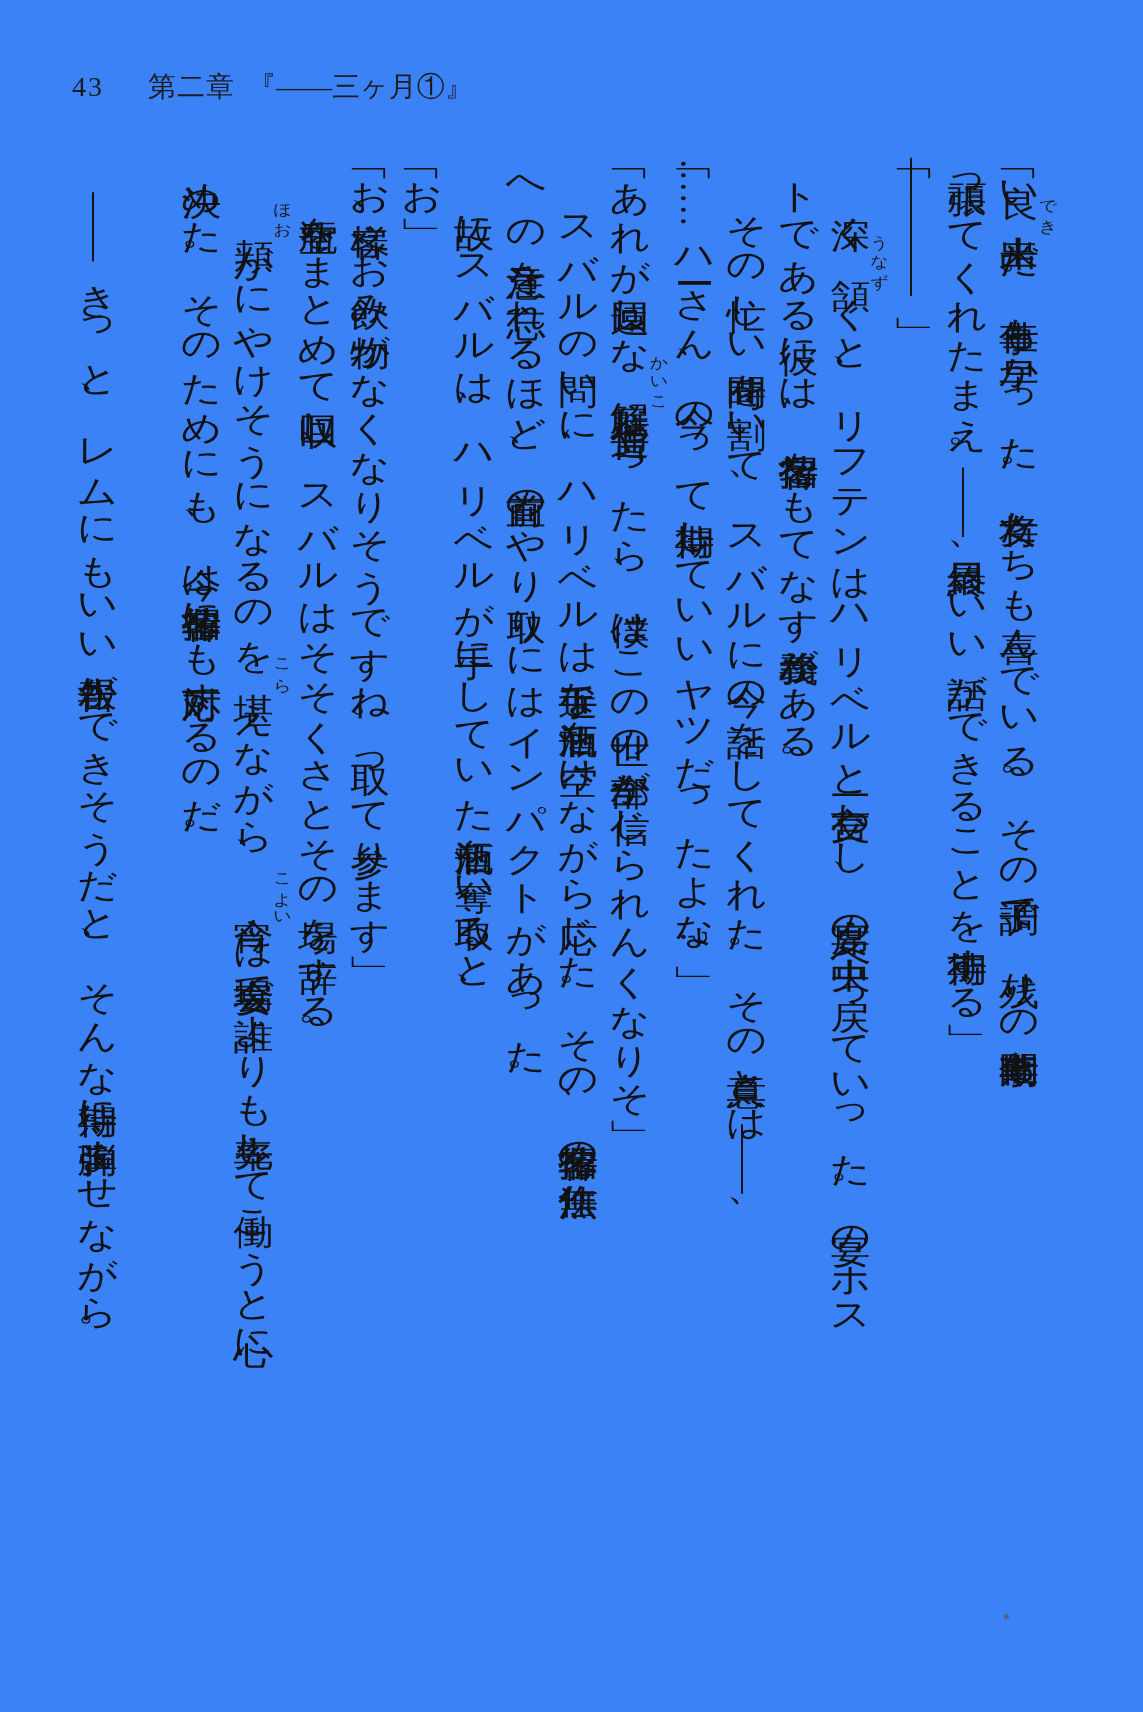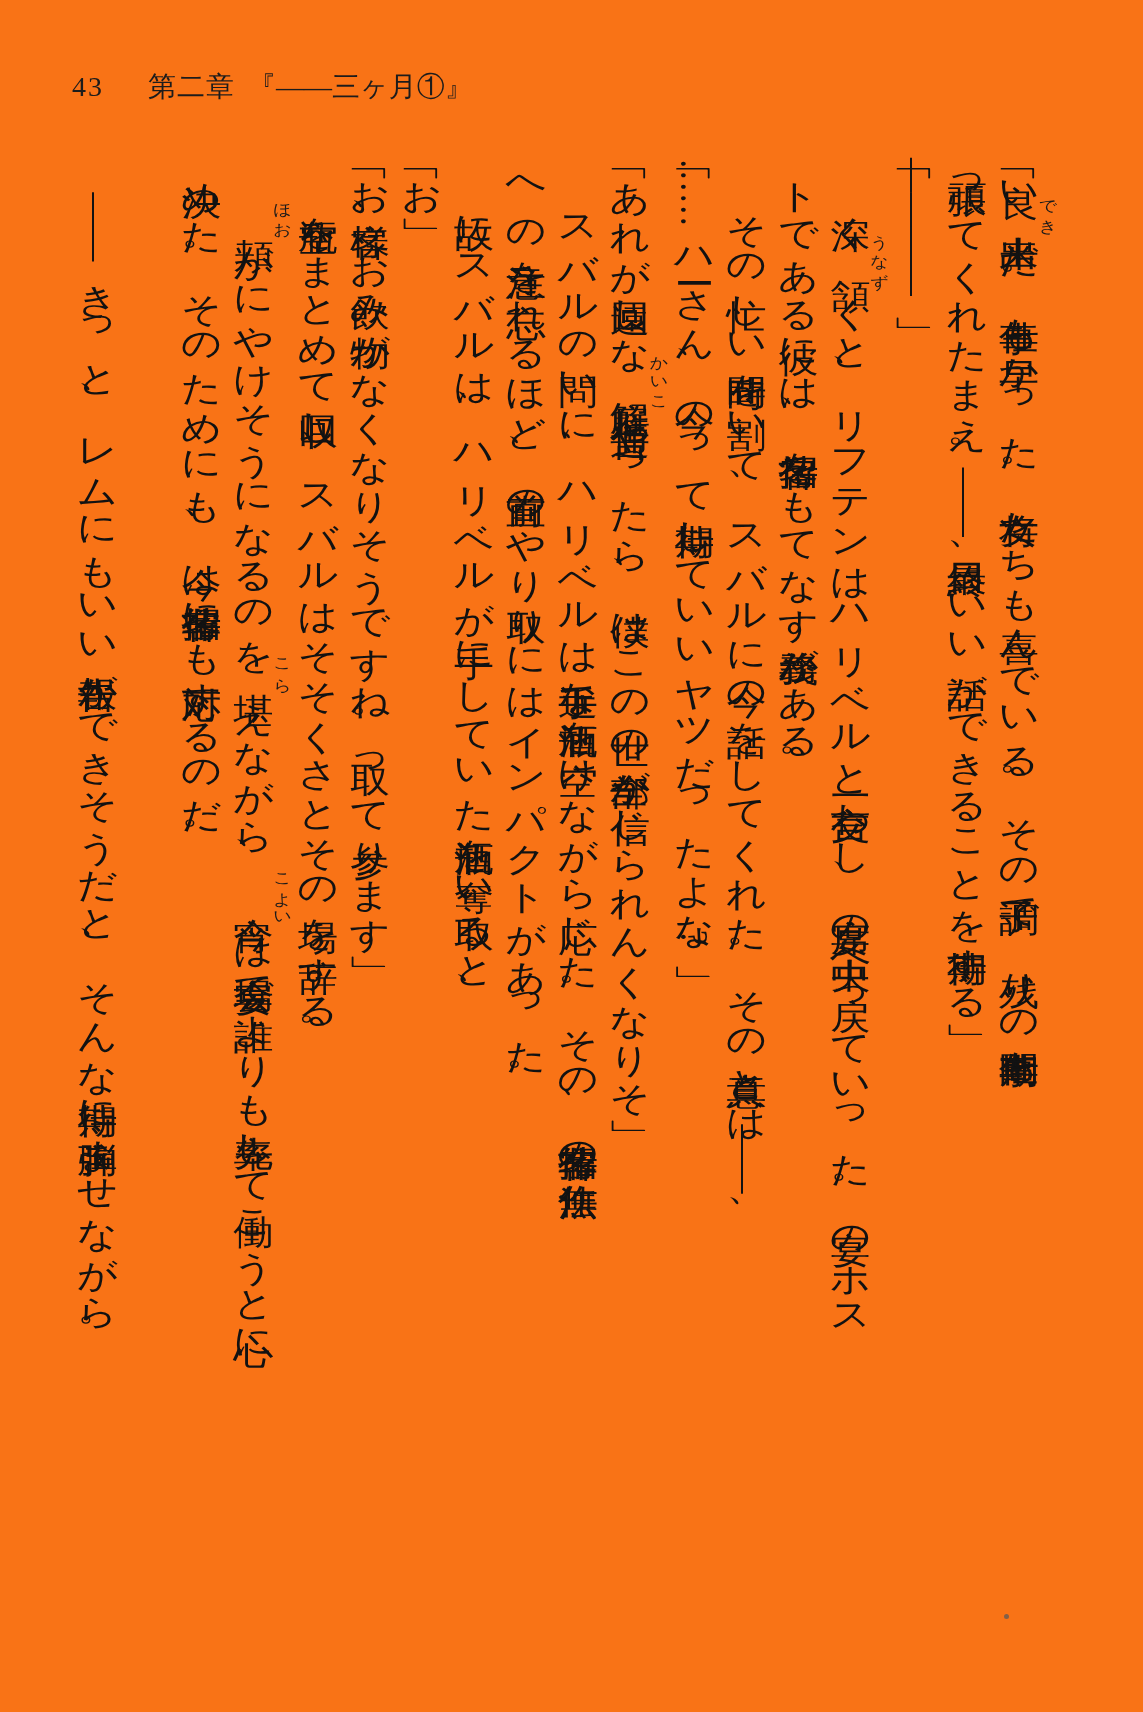--- a/index.html
+++ b/index.html
@@ -4,21 +4,21 @@
 <style>
   html,body { margin:0; padding:0; }
   body {
     width:1143px; height:1712px;
     background:#ffffff;
     font-family:"Liberation Serif","DejaVu Serif",serif;
   }
   .page {
     position:relative;
     width:1143px; height:1712px;
-    background:#f97316;
+    background:#3b82f6;
     color:#161616;
     overflow:hidden;
   }
   
   .header {
     position:absolute; left:72px; top:70px;
     font-size:28px; line-height:34px;
     white-space:nowrap;
     color:#1c1c1c;
   }

